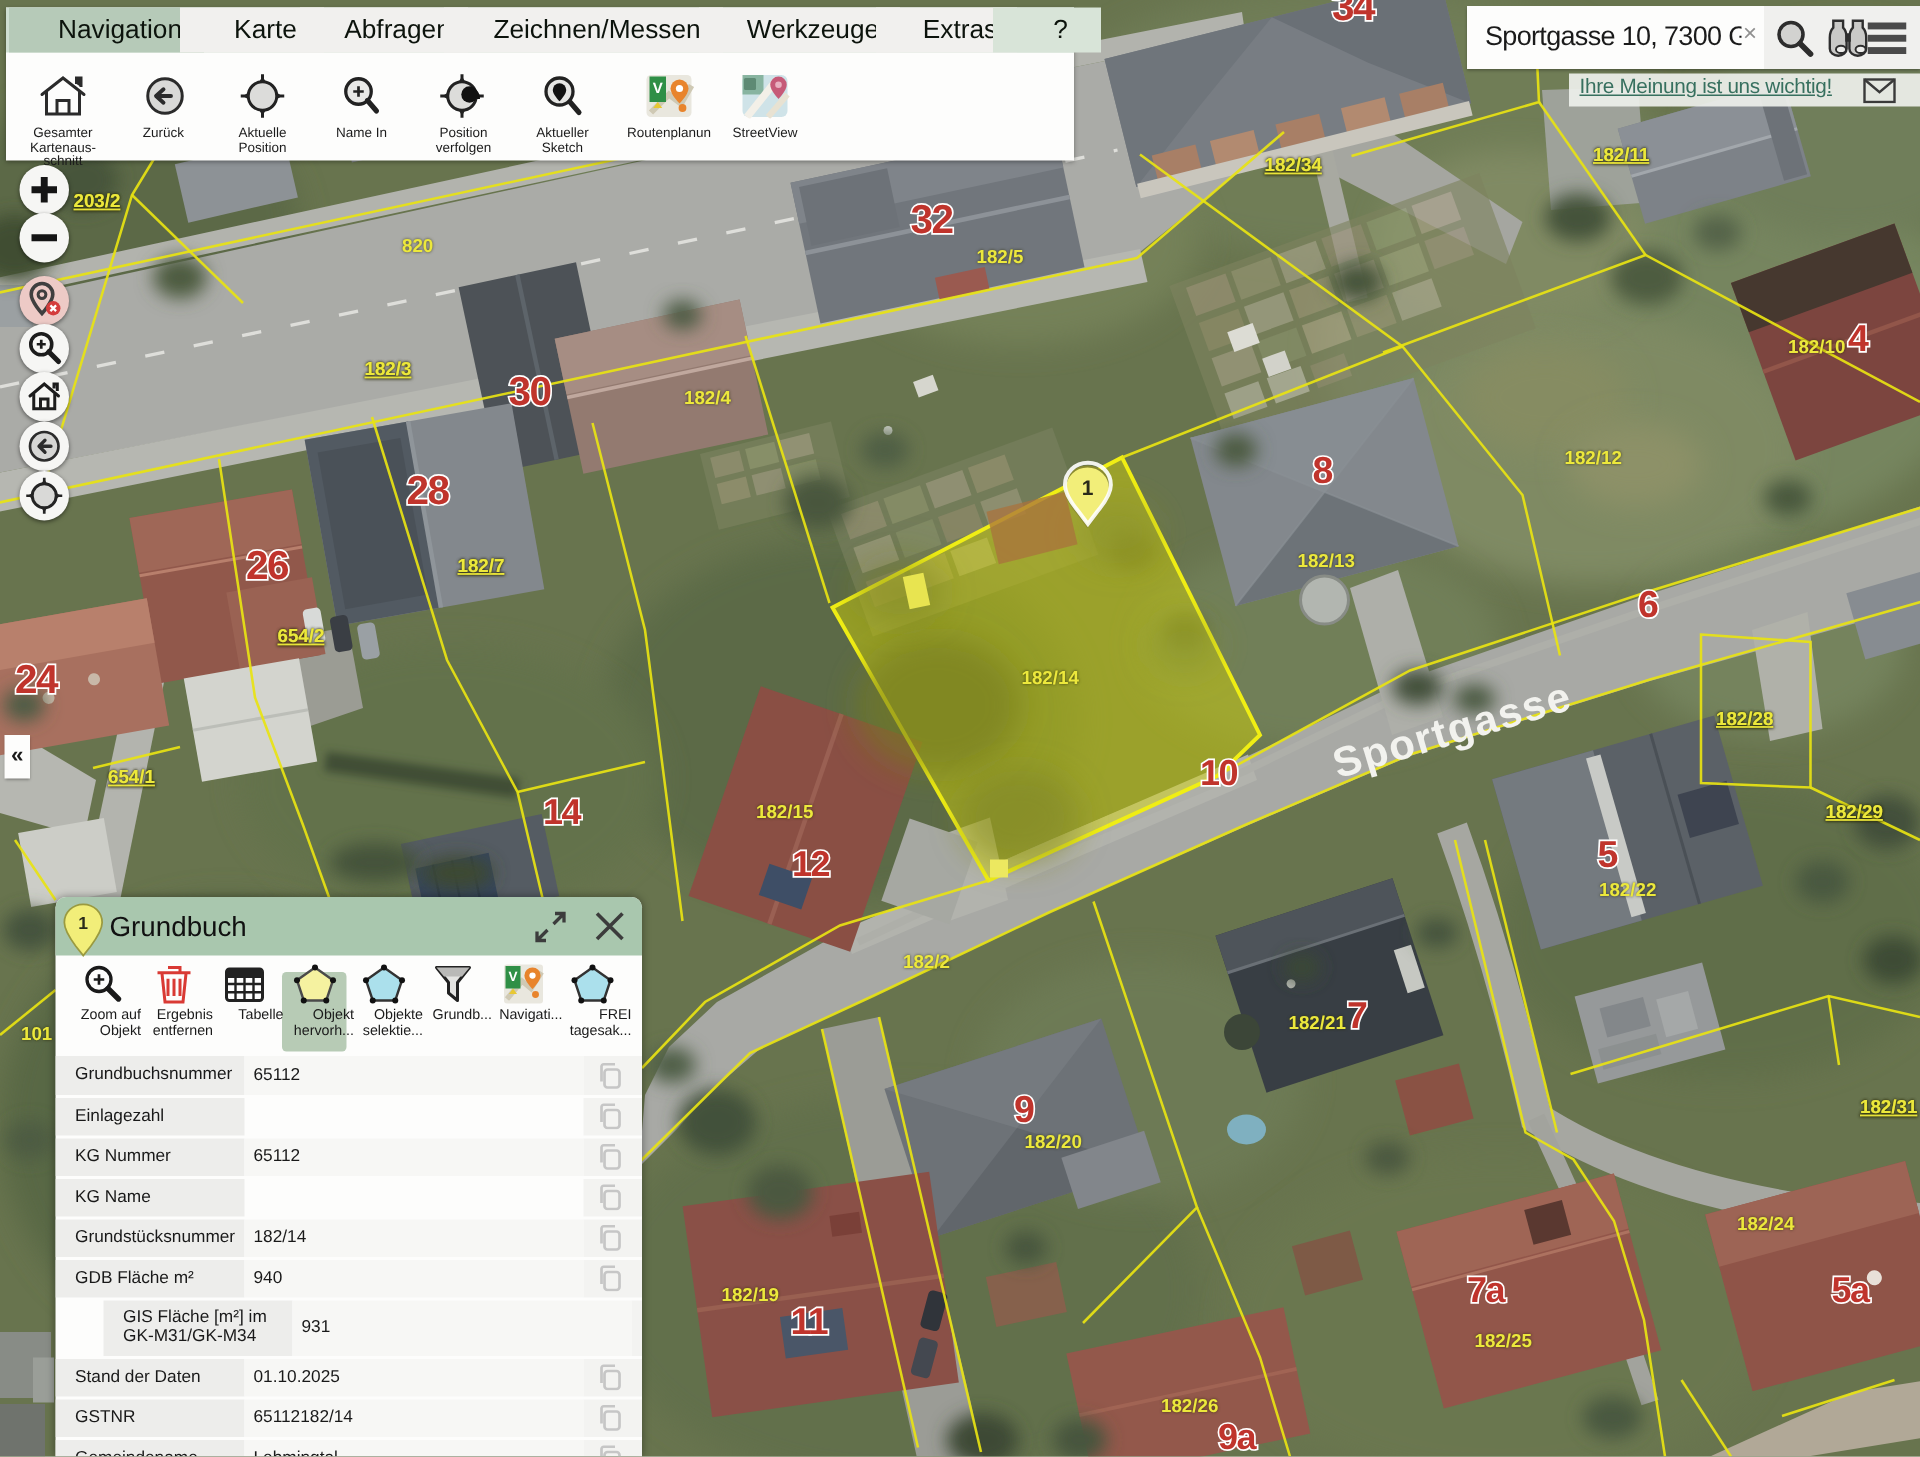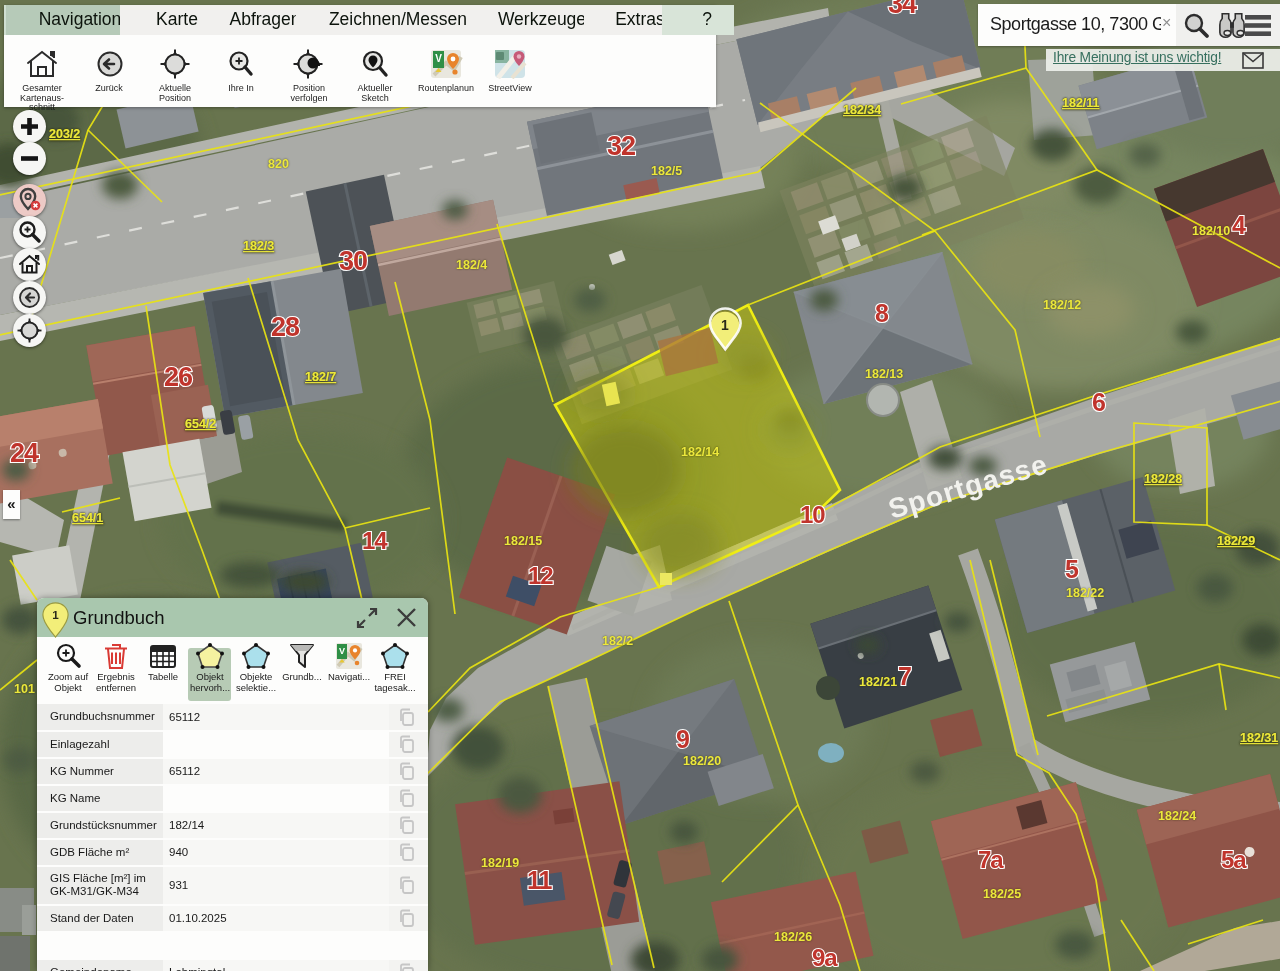--- a/index.html
+++ b/index.html
@@ -15,21 +15,21 @@
 .tlab{position:absolute;top:79px;width:76px;text-align:center;font-size:9px;line-height:9.5px;color:#1c1c1c;}
 
 .rbtn{position:absolute;left:13px;width:33px;height:33px;border-radius:50%;background:#f6f6f4;box-shadow:0 1px 3px rgba(0,0,0,.5);}
 
 #search{left:978px;top:4px;width:302px;height:42px;background:#fdfdfc;box-shadow:0 1px 2px rgba(0,0,0,.3);}
 #feedback{left:1046px;top:49px;width:234px;height:22px;background:rgba(238,240,236,.92);}
 
 #gb{left:37px;top:598px;width:391px;height:373px;background:#fdfdfc;border-radius:7px 7px 0 0;box-shadow:0 0 6px rgba(0,0,0,.4);}
 #gbhead{position:absolute;left:0;top:0;width:391px;height:39px;background:#a9c7ae;border-radius:7px 7px 0 0;}
 .gbicon{position:absolute;top:44px;width:30px;height:28px;}
-.gblab{position:absolute;top:74px;width:52px;text-align:center;font-size:9.5px;line-height:10.5px;color:#1a1a1a;}
+.gblab{position:absolute;top:74px;width:52px;text-align:right;font-size:9.5px;line-height:10.5px;color:#1a1a1a;}
 .row{position:absolute;left:0;width:391px;}
 .rl{position:absolute;left:0;top:0;bottom:2px;width:126px;background:#ededeb;color:#191919;font-size:11.5px;display:flex;align-items:center;padding-left:13px;box-sizing:border-box;line-height:13px;}
 .rv{position:absolute;left:126px;top:0;bottom:2px;width:226px;background:#f7f7f5;color:#191919;font-size:11.5px;display:flex;align-items:center;padding-left:6px;box-sizing:border-box;}
 .rc{position:absolute;left:352px;top:0;bottom:2px;width:39px;background:#f3f3f1;}
 .cpy{position:absolute;left:9px;top:50%;margin-top:-9px;}
 #wm{left:1050px;top:944px;width:230px;height:27px;background:rgba(224,226,222,.78);}
 </style>
 </head>
 <body>
 <div id="stage">
@@ -532,21 +532,21 @@
           <path d="M9,15 l4,-2.5 v5 z" fill="#222"></path>
           <path d="M35,15 l-4,-2.5 v5 z" fill="#222"></path>
         </svg></div>
 <div class="tlab" style="left:133px;">Aktuelle<br>Position</div>
 <div class="ticon" style="left:215px;">
 <svg width="44" height="30" viewBox="0 0 44 30">
           <circle cx="20" cy="12" r="8.5" fill="#e8e8e6" stroke="#222" stroke-width="2.2"></circle>
           <path d="M20,8.5 V15.5 M16.5,12 H23.5" stroke="#222" stroke-width="1.8"></path>
           <path d="M26,18 L32,25" stroke="#222" stroke-width="3.4" stroke-linecap="round"></path>
         </svg></div>
-<div class="tlab" style="left:199px;">Ihre In</div>
+<div class="tlab" style="left:199px;">Name In</div>
 <div class="ticon" style="left:283px;">
 <svg width="44" height="30" viewBox="0 0 44 30">
           <circle cx="21" cy="15" r="9.5" fill="#dcdcda" stroke="#222" stroke-width="2"></circle>
           <g stroke="#222" stroke-width="2">
             <path d="M21,0.5 V6"></path>
             <path d="M21,24 V29.5"></path>
             <path d="M6.5,15 H12"></path>
             <path d="M30,15 H35.5"></path>
           </g>
           <path d="M21,2 l2.5,4 h-5 z" fill="#222"></path>
@@ -825,40 +825,50 @@
 <div class="row" style="top:135.5px;height:27px;">
           <div class="rl">GDB Fläche m²</div>
           <div class="rv">940</div>
           <div class="rc">
             <svg class="cpy" width="18" height="18" viewBox="0 0 18 18">
               <rect x="5" y="5" width="10" height="12" rx="2" fill="none" stroke="#c6c6c6" stroke-width="1.8"></rect>
               <path d="M3,13 V3 a1.5,1.5 0 0,1 1.5,-1.5 H12" fill="none" stroke="#c6c6c6" stroke-width="1.8"></path>
             </svg>
           </div>
         </div>
-<div class="row" style="top:162.5px;height:39px;">
+<div class="row" style="top:162.5px;height:39px;margin-left:32px;">
           <div class="rl">GIS Fläche [m²] im<br>GK-M31/GK-M34</div>
           <div class="rv">931</div>
           <div class="rc">
             <svg class="cpy" width="18" height="18" viewBox="0 0 18 18">
               <rect x="5" y="5" width="10" height="12" rx="2" fill="none" stroke="#c6c6c6" stroke-width="1.8"></rect>
               <path d="M3,13 V3 a1.5,1.5 0 0,1 1.5,-1.5 H12" fill="none" stroke="#c6c6c6" stroke-width="1.8"></path>
             </svg>
           </div>
         </div>
 <div class="row" style="top:201.5px;height:27px;">
           <div class="rl">Stand der Daten</div>
           <div class="rv">01.10.2025</div>
           <div class="rc">
             <svg class="cpy" width="18" height="18" viewBox="0 0 18 18">
               <rect x="5" y="5" width="10" height="12" rx="2" fill="none" stroke="#c6c6c6" stroke-width="1.8"></rect>
               <path d="M3,13 V3 a1.5,1.5 0 0,1 1.5,-1.5 H12" fill="none" stroke="#c6c6c6" stroke-width="1.8"></path>
             </svg>
           </div>
         </div>
+<div class="row" style="top:228.5px;height:27px;">
+          <div class="rl">GSTNR</div>
+          <div class="rv">65112182/14</div>
+          <div class="rc">
+            <svg class="cpy" width="18" height="18" viewBox="0 0 18 18">
+              <rect x="5" y="5" width="10" height="12" rx="2" fill="none" stroke="#c6c6c6" stroke-width="1.8"></rect>
+              <path d="M3,13 V3 a1.5,1.5 0 0,1 1.5,-1.5 H12" fill="none" stroke="#c6c6c6" stroke-width="1.8"></path>
+            </svg>
+          </div>
+        </div>
 <div class="row" style="top:255.5px;height:27px;">
           <div class="rl">Gemeindename</div>
           <div class="rv">Lobmingtal</div>
           <div class="rc">
             <svg class="cpy" width="18" height="18" viewBox="0 0 18 18">
               <rect x="5" y="5" width="10" height="12" rx="2" fill="none" stroke="#c6c6c6" stroke-width="1.8"></rect>
               <path d="M3,13 V3 a1.5,1.5 0 0,1 1.5,-1.5 H12" fill="none" stroke="#c6c6c6" stroke-width="1.8"></path>
             </svg>
           </div>
         </div>

